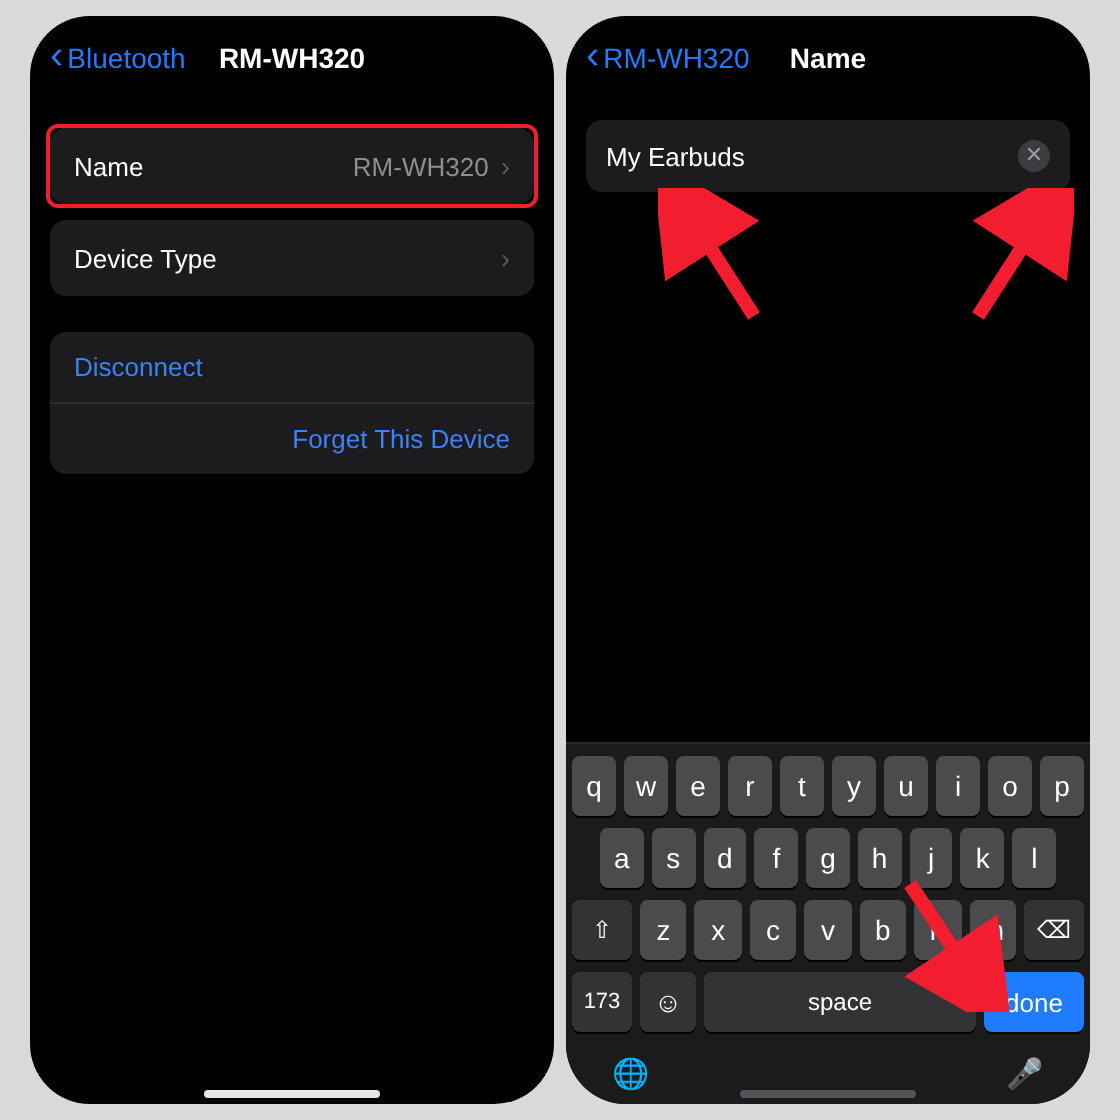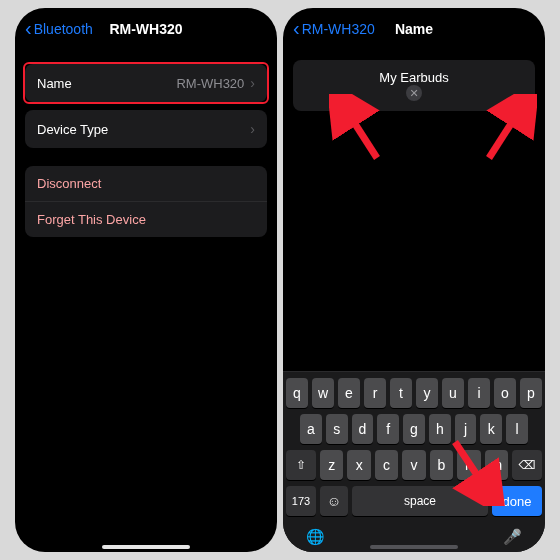--- a/index.html
+++ b/index.html
@@ -73,44 +73,43 @@
   }
   .chev-right { color: #5a5a5e; font-size: 14px; }
   .group {
     background: #1c1c1e;
     border-radius: 8px;
     margin: 18px 10px 0 10px;
     overflow: hidden;
   }
   .group .row {
     padding: 10px 12px;
-    color: #fca5a5;
+    color: #3b82f6;
     font-size: 13px;
   }
-  .group .row + .row { border-top: 1px solid #2b2b2d; }
+  .group .row + .row { border-top: 1px solid #2b2b2d; text-align: right; }
 
   .highlight {
     position: absolute;
     border: 2px solid #f21d2f;
     border-radius: 6px;
     pointer-events: none;
   }
 
   
   .textfield {
     background: #1c1c1e;
     border-radius: 8px;
     margin: 10px 10px;
     padding: 10px 10px;
     display: flex;
     align-items: center;
     justify-content: space-between;
     font-size: 13px;
     color: #fff;
-    flex-direction: column;
   }
   .clearbtn {
     width: 16px; height: 16px;
     border-radius: 50%;
     background: #3c3c40;
     color: #9a9a9e;
     display: flex;
     align-items: center;
     justify-content: center;
     font-size: 11px;

